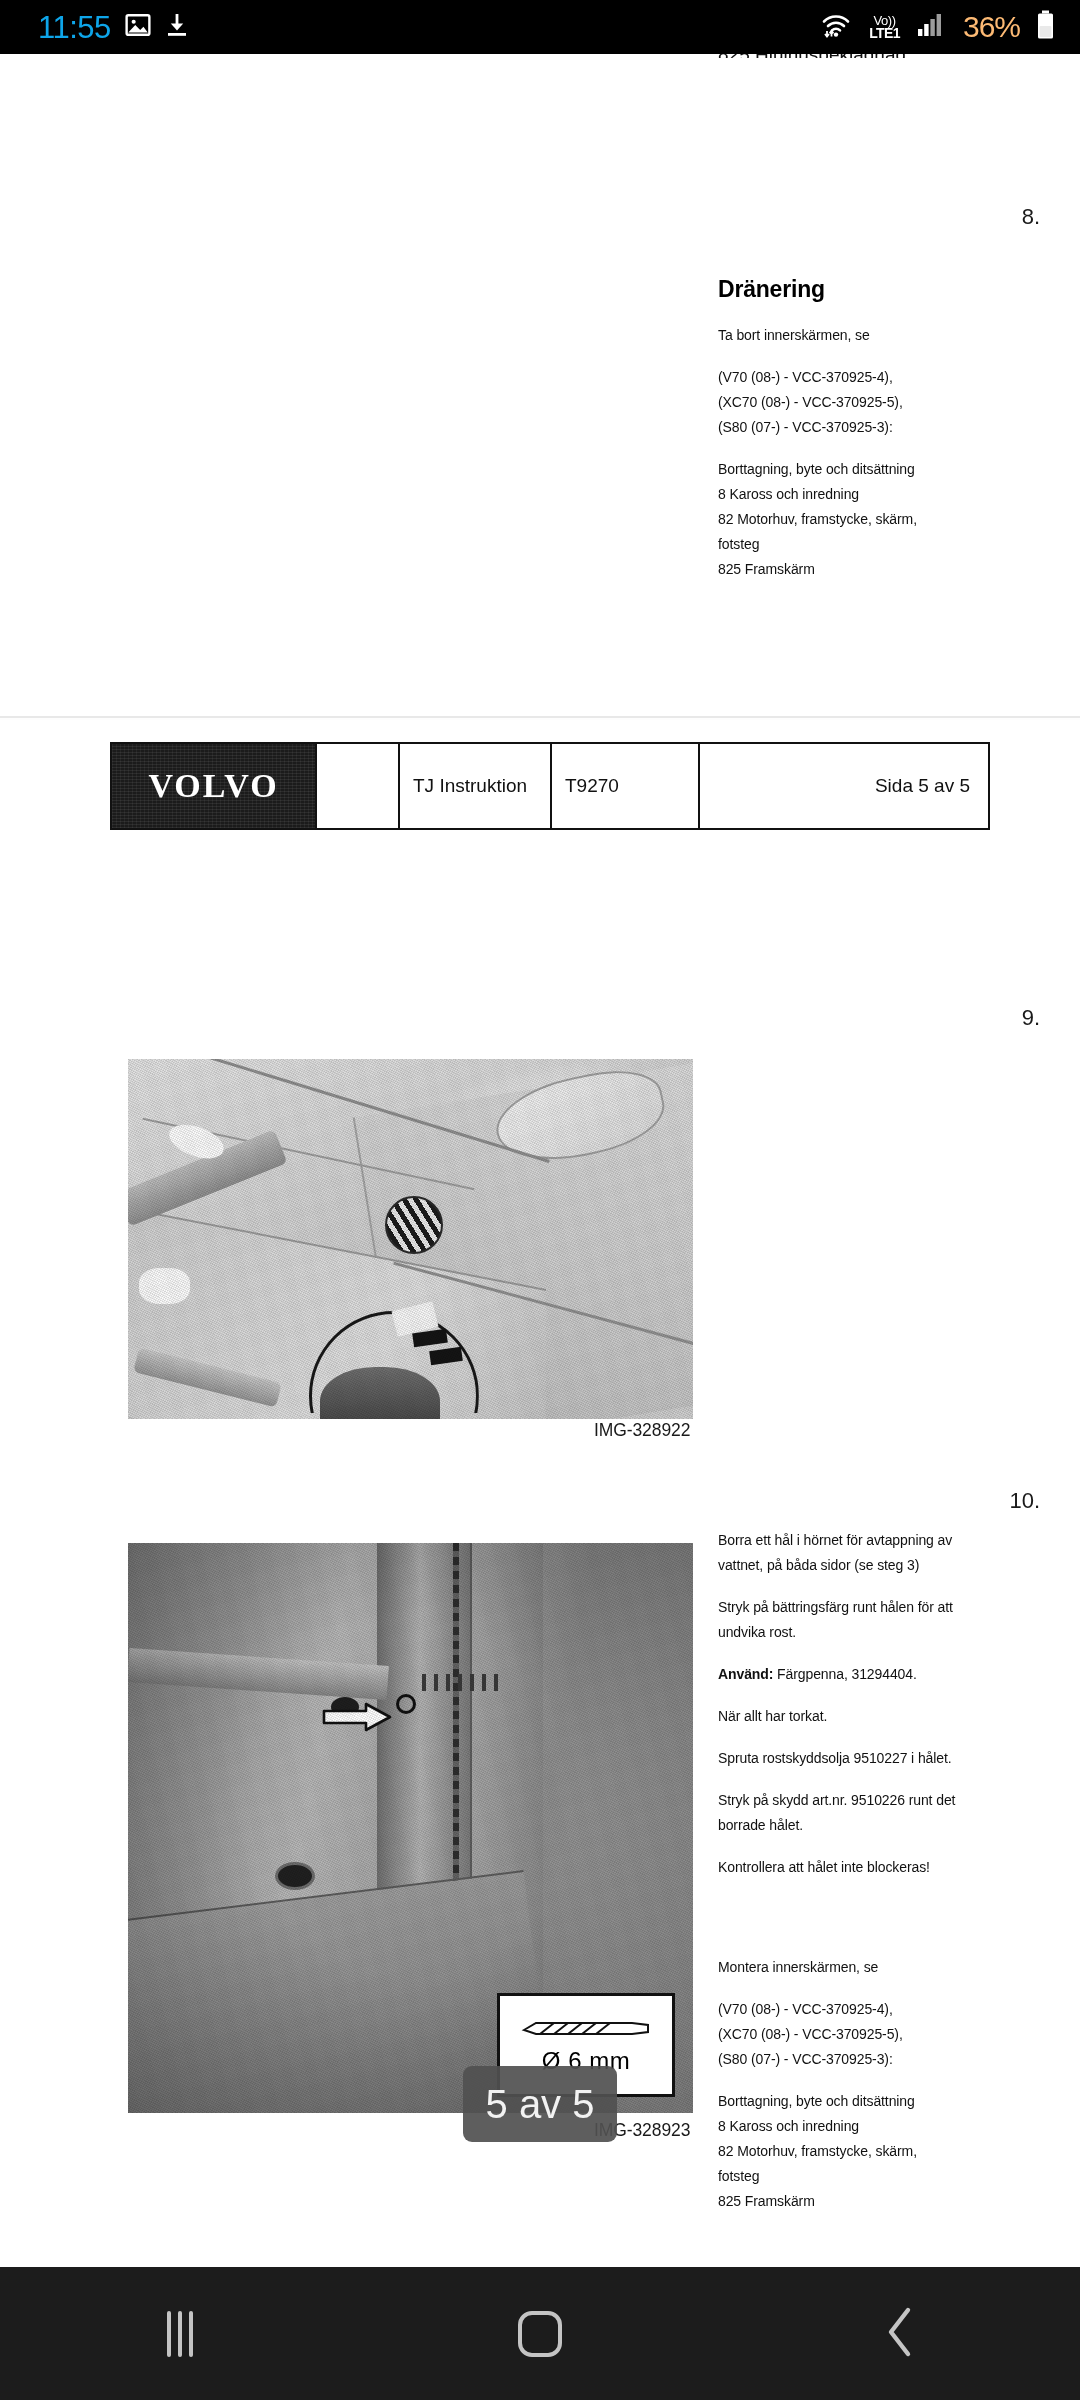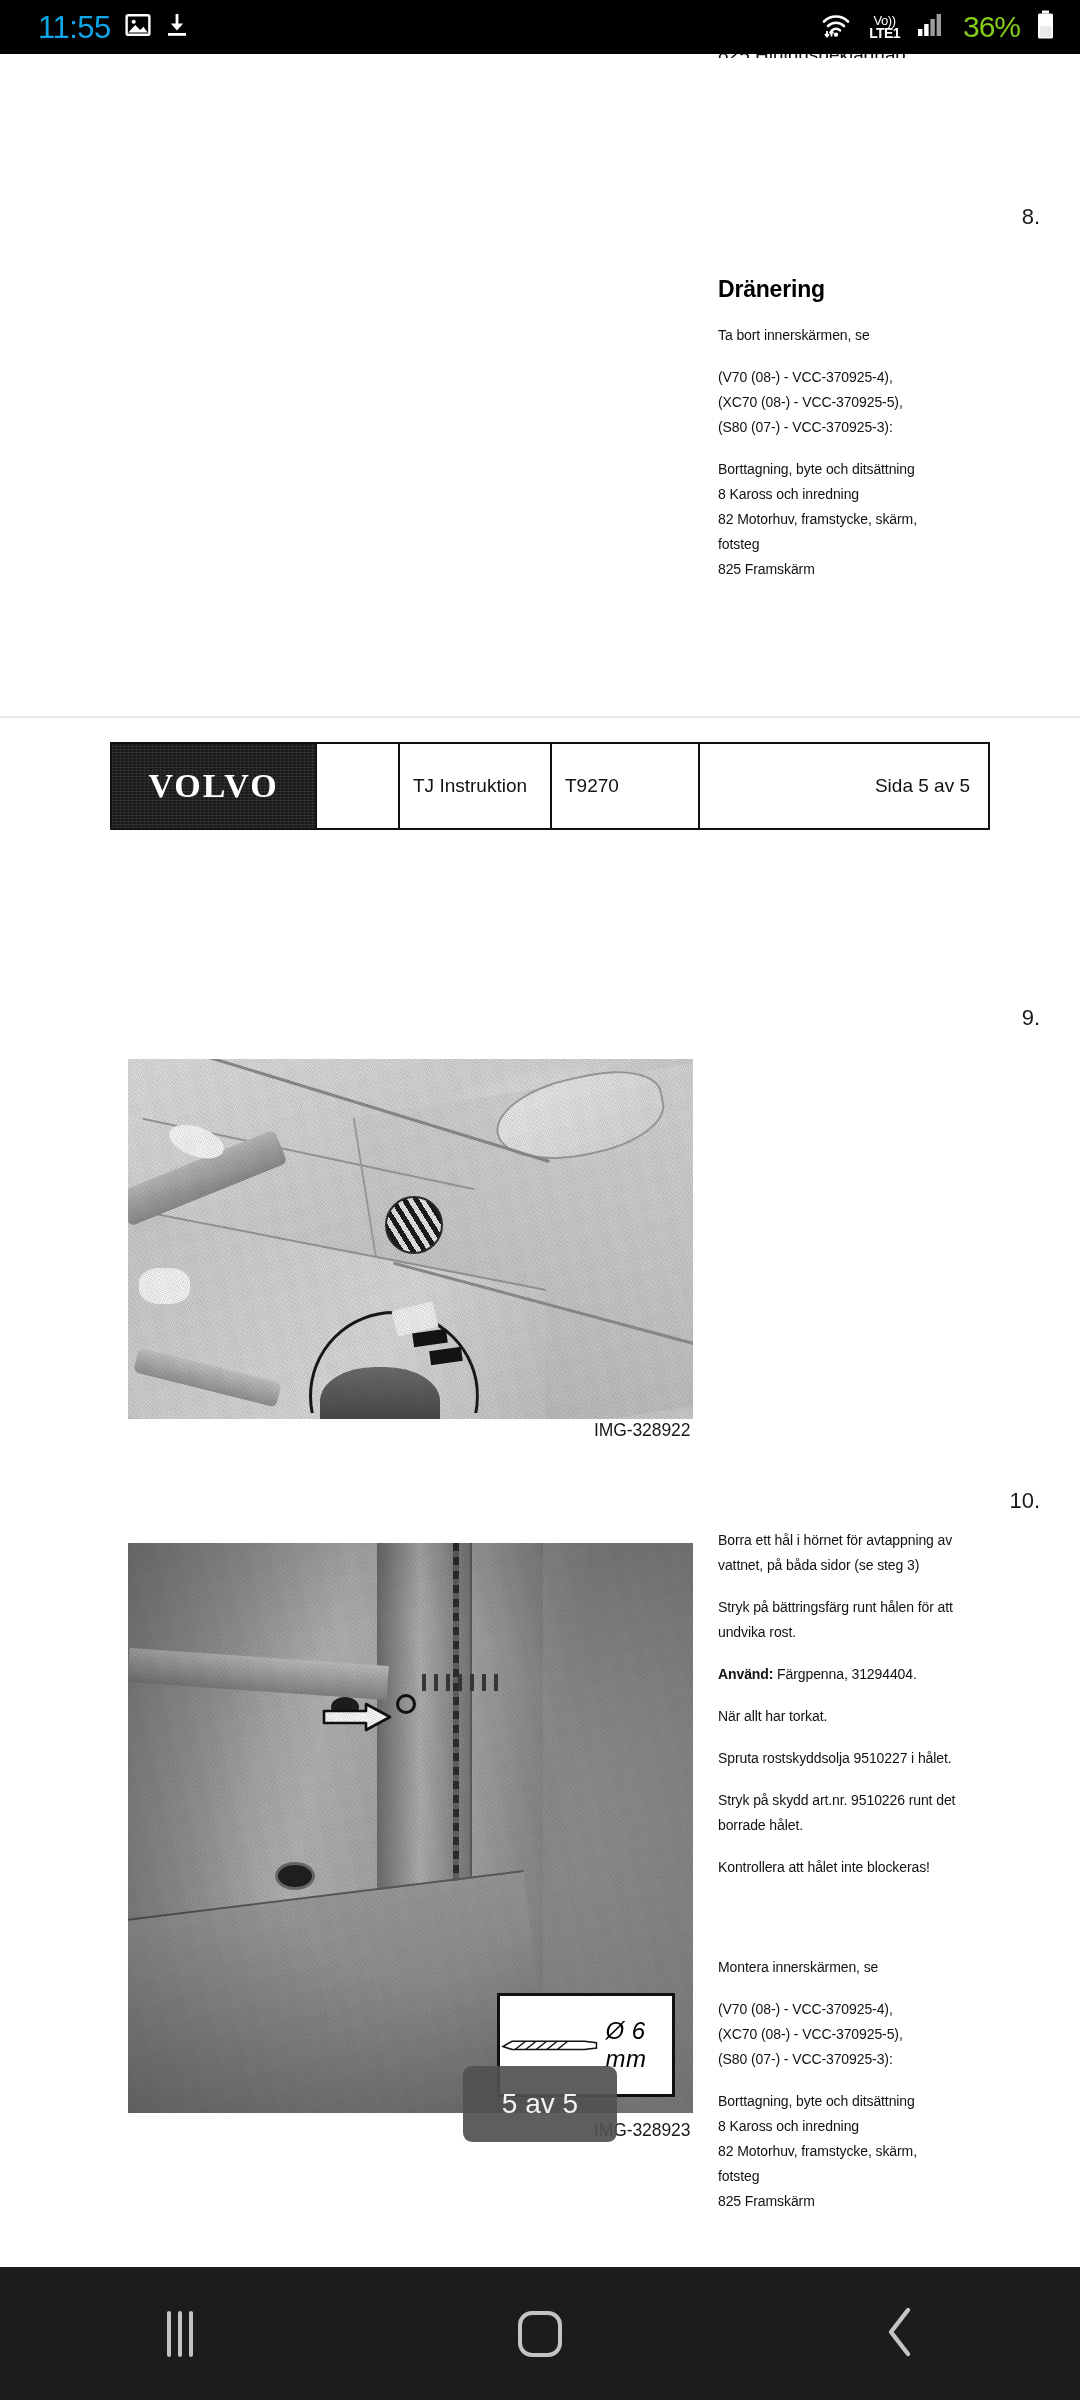--- a/index.html
+++ b/index.html
@@ -46,21 +46,21 @@
   .sb-volte {
     display: flex; flex-direction: column;
     align-items: center; justify-content: center;
     line-height: 1; color: #fff;
     margin-left: 1px;
   }
   .sb-volte .v1 { font-size: 13px; letter-spacing: -0.4px; }
   .sb-volte .v2 { font-size: 14px; font-weight: 700; letter-spacing: -0.6px; margin-top: -1px; }
 
   .sb-batt-pct {
-    color: #84cc16;
+    color: #fdba74;
     font-size: 30px;
     letter-spacing: -1px;
     margin-left: 3px;
   }
 
   
   #doc-area {
     position: absolute;
     top: 54px; left: 0;
     width: 1080px;
@@ -347,26 +347,25 @@
   }
 
   
   .drill-box {
     position: absolute;
     right: 18px; bottom: 16px;
     width: 178px; height: 104px;
     background: #ffffff;
     border: 3px solid #111;
     display: flex;
-    flex-direction: row;
+    flex-direction: column;
     align-items: center;
     justify-content: center;
     gap: 6px;
     filter: none;
-    font-style: italic;
   }
   .drill-label {
     font-size: 24px;
     color: #000;
     letter-spacing: 0.5px;
   }
 
   .img-caption {
     position: absolute;
     font-size: 17.5px;
@@ -380,21 +379,21 @@
     left: 463px;
     top: 2066px;
     width: 154px;
     height: 76px;
     background: rgba(80,80,80,0.92);
     border-radius: 9px;
     display: flex;
     align-items: center;
     justify-content: center;
     color: #f2f2f2;
-    font-size: 28px;
+    font-size: 40px;
     z-index: 30;
   }
 
   
   #nav-bar {
     position: absolute;
     left: 0; bottom: 0;
     width: 1080px;
     height: 133px;
     background: #1c1c1c;

